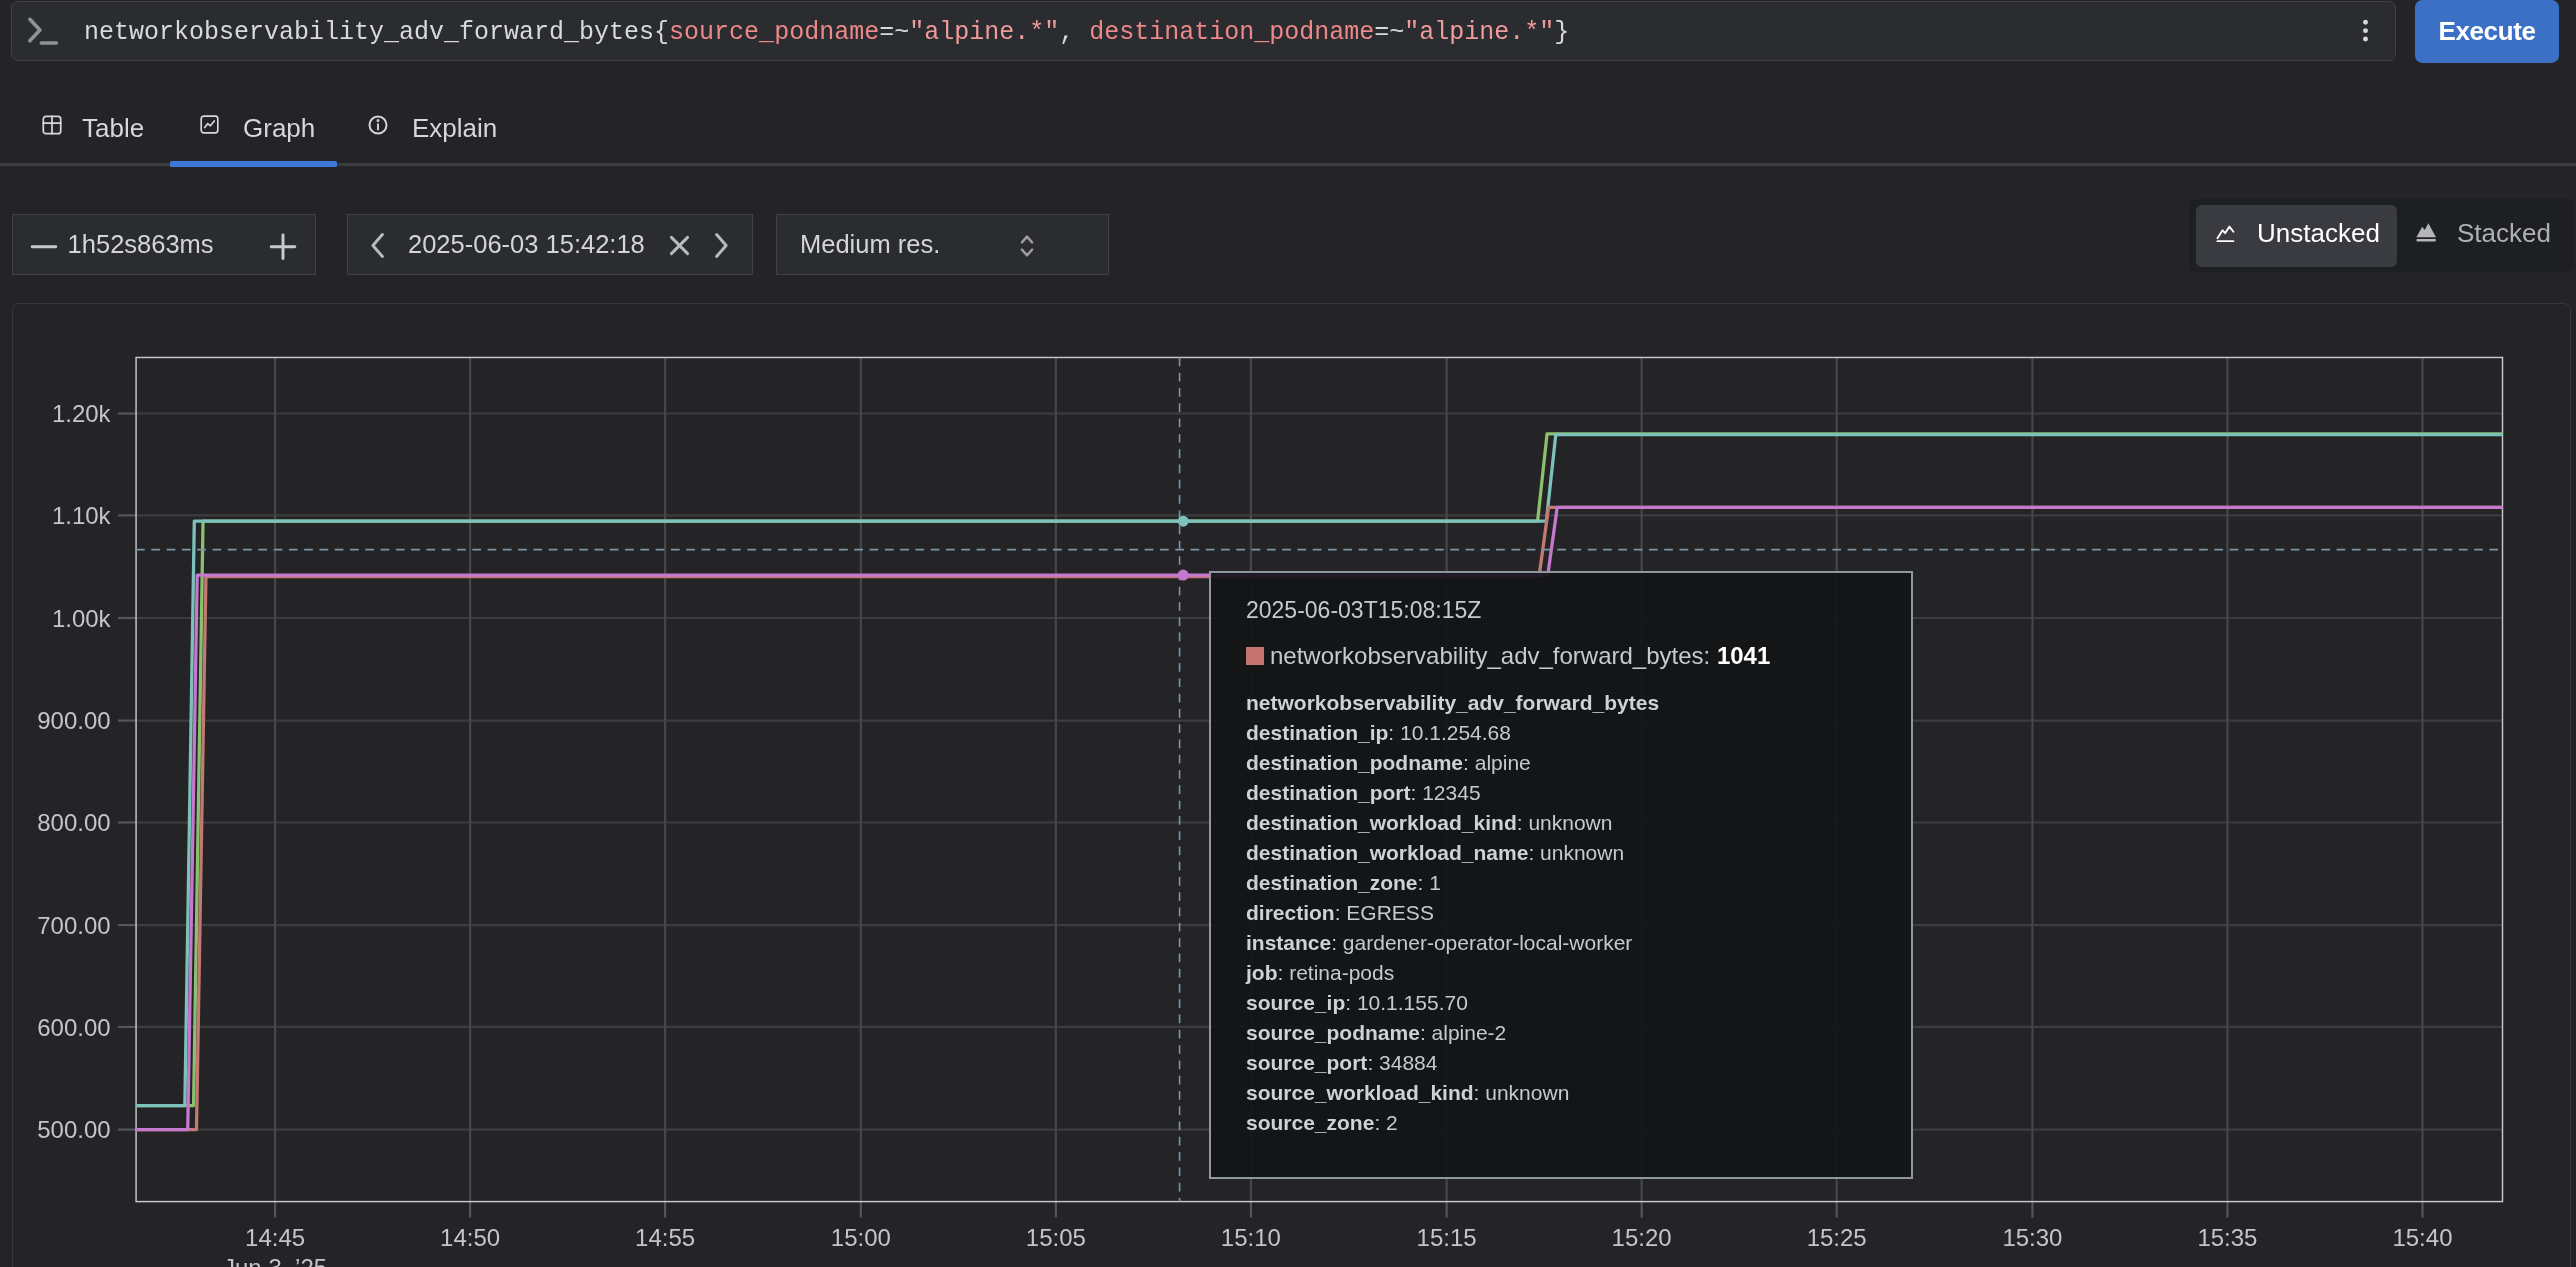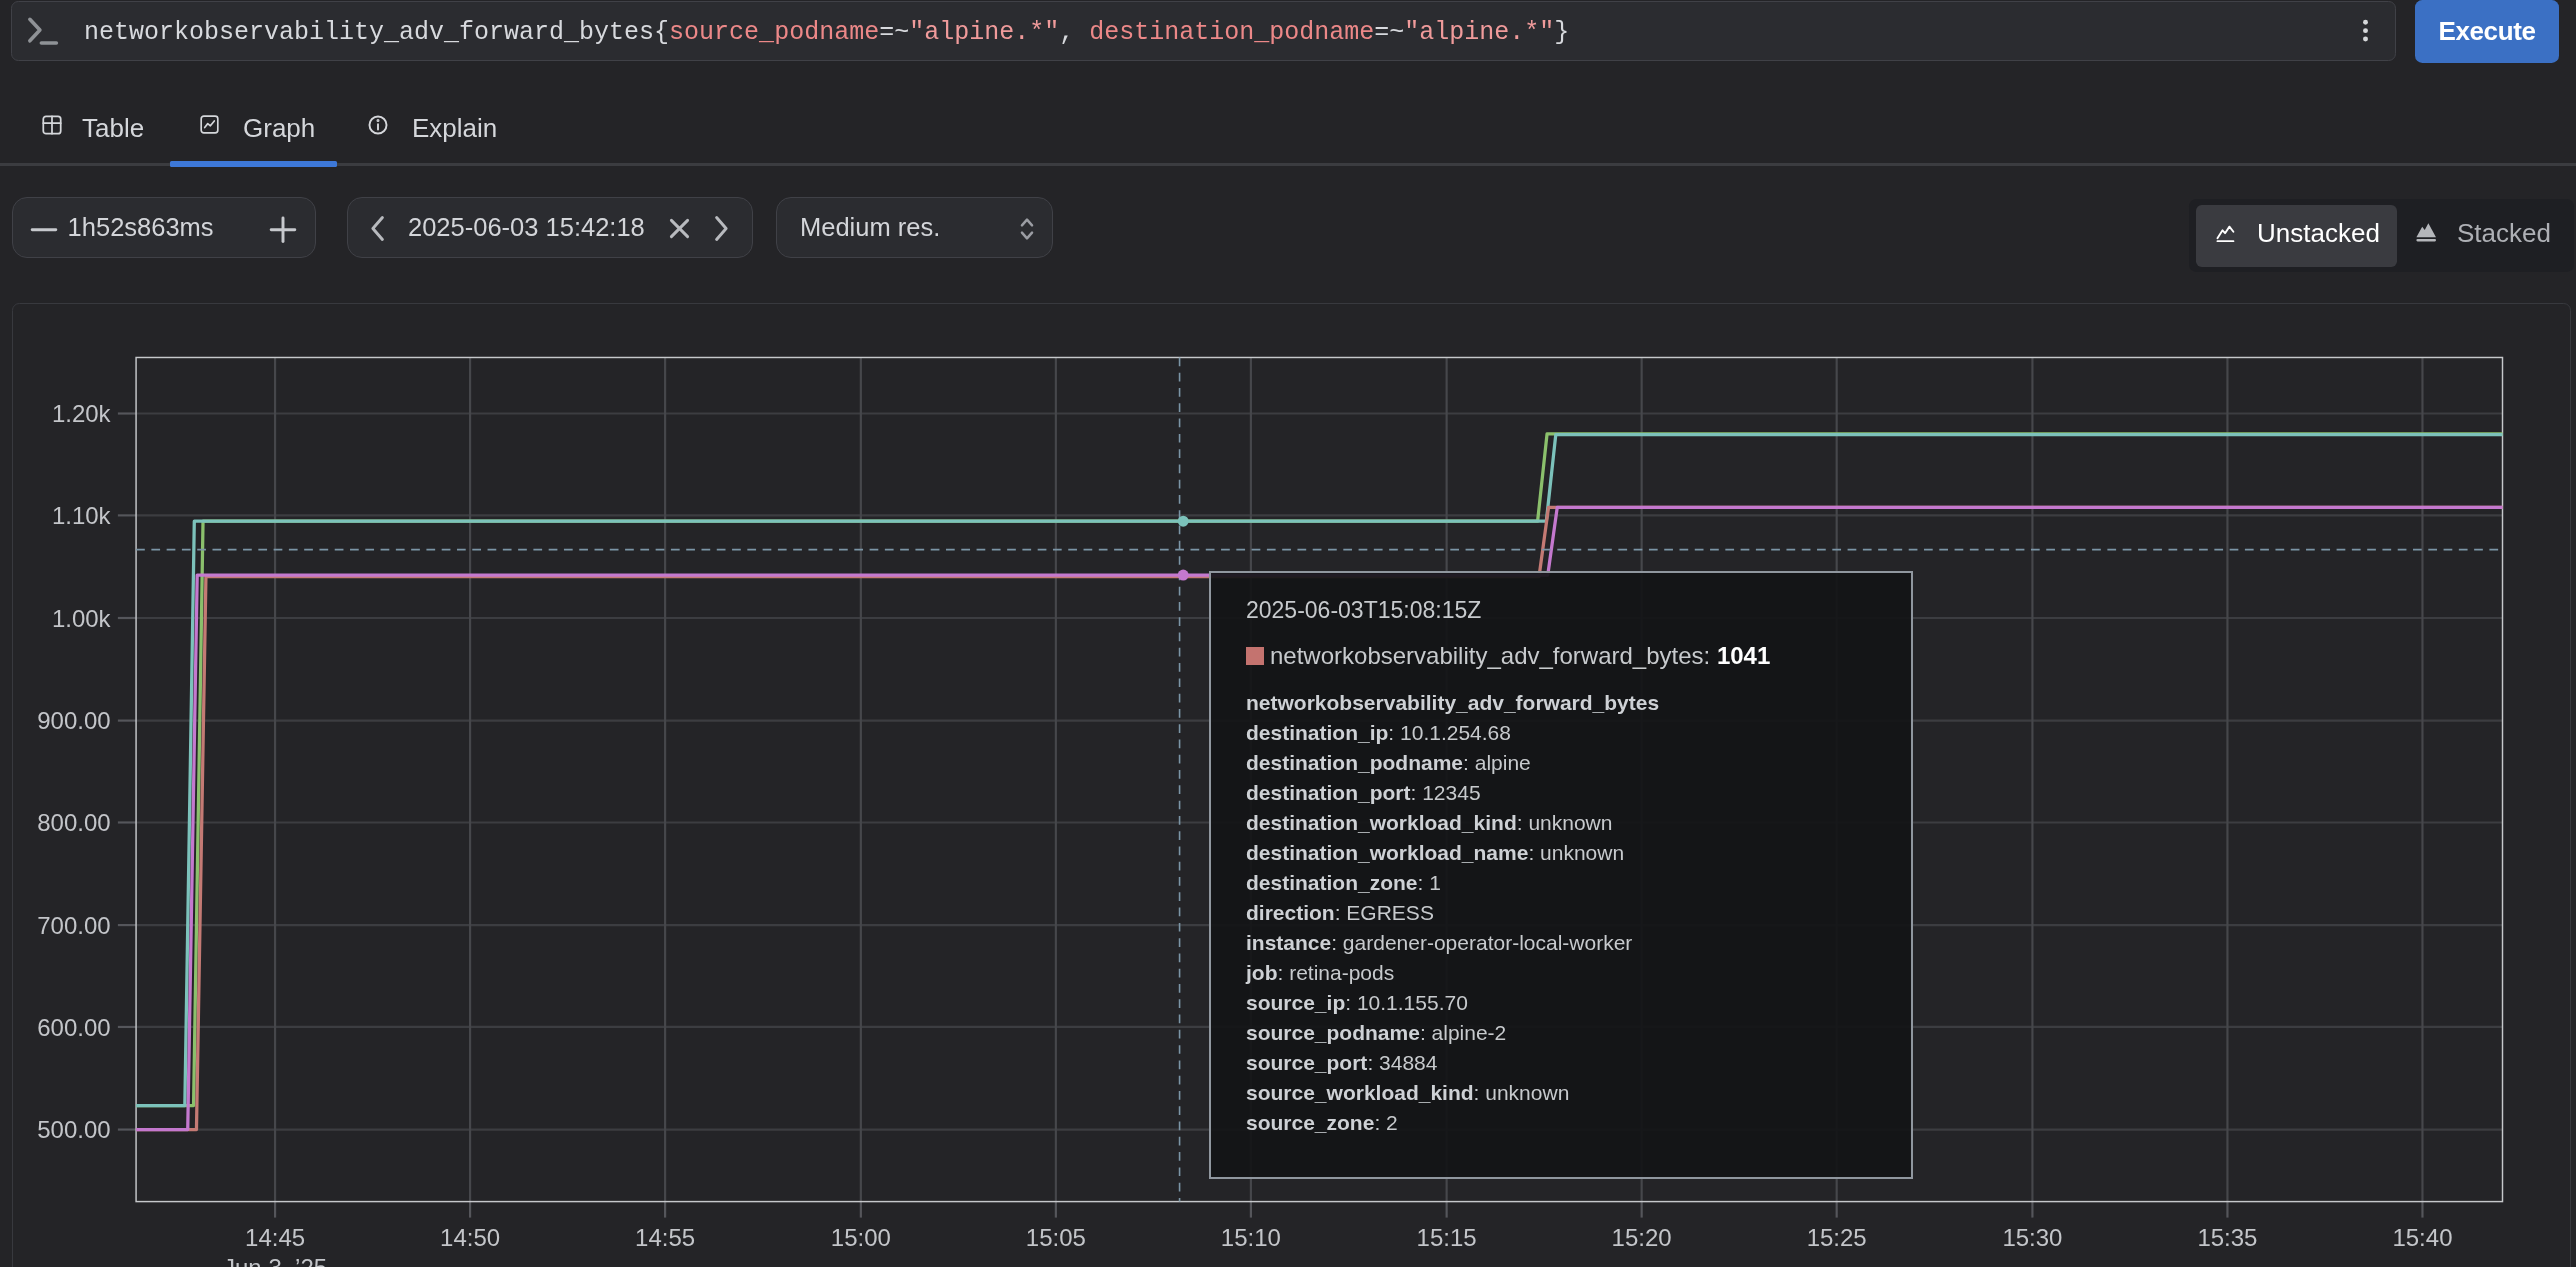--- a/index.html
+++ b/index.html
@@ -16,25 +16,25 @@
   #execbtn { left:2415px; top:0px; width:144px; height:63px; background:#3b70c4;
     border-radius:7.3px; color:#ffffff; font-size:26px; font-weight:600; letter-spacing:-0.4px;
     display:flex; align-items:center; justify-content:center; }
 
   
   .tabtxt { font-size:26px; color:#d5d7db; }
   #tabline { left:0; top:163px; width:2576px; height:2.9px; background:#3b3c40; }
   #tabblue { left:170px; top:161px; width:167px; height:5.8px; background:#3d78d8; border-radius:1.5px; }
 
   
-  .ctl { height:61px; top:197px; background:#2b2c30; border:1.5px solid #404147;
-    border-radius:15px; color:#d3d5d9; font-size:25.5px; }
+  .ctl { height:61px; top:214px; background:#2b2c30; border:1.5px solid #404147;
+    border-radius:0; color:#d3d5d9; font-size:25.5px; }
   #durbox  { left:11.6px;  width:304px; }
   #datebox { left:347px; width:406px; }
-  #resbox  { left:776px; width:277px; }
+  #resbox  { left:776px; width:333px; }
   .ctlitem { position:absolute; top:0; height:58px; display:flex; align-items:center; color:#d3d5d9; }
   .cicon { position:absolute; }
 
   #segwrap { left:2189px; top:199px; width:385px; height:73px; background:#1e1f23; border-radius:7.3px; }
   #segactive { left:7.3px; top:5.8px; width:201px; height:62px; background:#3a3b40; border-radius:5.8px; }
 
   
   #panel { left:11.6px; top:303px; width:2559px; height:1092px;
     border:1.5px solid #38393e; border-radius:7.3px; background:#242427; }
 

